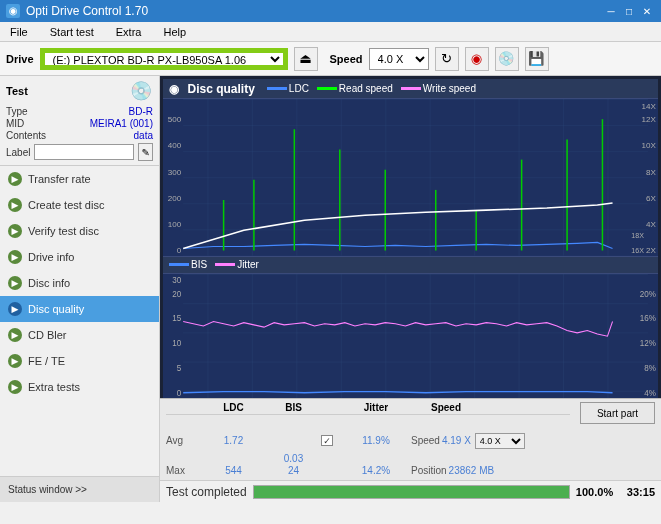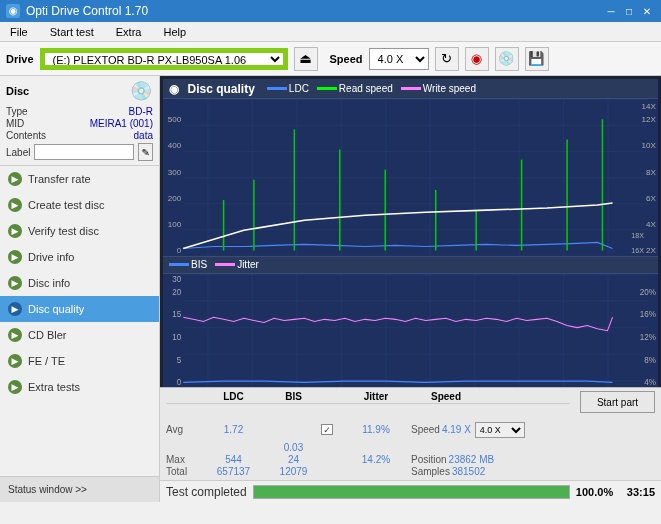--- a/index.html
+++ b/index.html
@@ -92,21 +92,21 @@
   <button class="toolbar-icon-btn">💿</button>
   <button class="toolbar-icon-btn">💾</button>
 </div>
 
 <div class="main">
 
   <div class="left-panel">
 
     <div class="disc-section">
       <div class="disc-header">
-        <span class="disc-title">Disc</span>
+        <span class="disc-title">Test</span>
         <span style="font-size:18px;">💿</span>
       </div>
       <div class="disc-table">
         <div class="disc-row">
           <span class="disc-key">Type</span>
           <span class="disc-val">BD-R</span>
         </div>
         <div class="disc-row">
           <span class="disc-key">MID</span>
           <span class="disc-val">MEIRA1 (001)</span>
@@ -326,29 +326,20 @@
         <div style="display:flex; align-items:center; gap:0; font-size:10px; margin-bottom:1px;">
           <span style="width:35px; color:#555;">Max</span>
           <span style="width:65px; text-align:center; color:#4a7fd4;">544</span>
           <span style="width:55px; text-align:center; color:#4a7fd4;">24</span>
           <span style="width:20px;"></span>
           <span style="width:70px; text-align:center; color:#4a7fd4;">14.2%</span>
           <span style="color:#555; font-size:10px; margin-right:2px;"> Position</span>
           <span style="color:#4a7fd4; font-size:10px;">23862 MB</span>
         </div>
 
-        <div style="display:flex; align-items:center; gap:0; font-size:10px;">
-          <span style="width:35px; color:#555;">Total</span>
-          <span style="width:65px; text-align:center; color:#4a7fd4;">657137</span>
-          <span style="width:55px; text-align:center; color:#4a7fd4;">12079</span>
-          <span style="width:20px;"></span>
-          <span style="width:70px; text-align:center; color:#4a7fd4;"></span>
-          <span style="color:#555; font-size:10px; margin-right:2px;"> Samples</span>
-          <span style="color:#4a7fd4; font-size:10px;">381502</span>
-        </div>
       </div>
 
       <div style="display:flex; flex-direction:column; gap:2px; margin-left:4px;">
         <button class="action-btn">Start part</button>
       </div>
     </div>
 
     <div class="status-bar">
       <span style="font-size:12px; color:#333;">Test completed</span>
       <div style="flex:1; height:14px; background:#ddd; border:1px solid #aaa; position:relative;">

